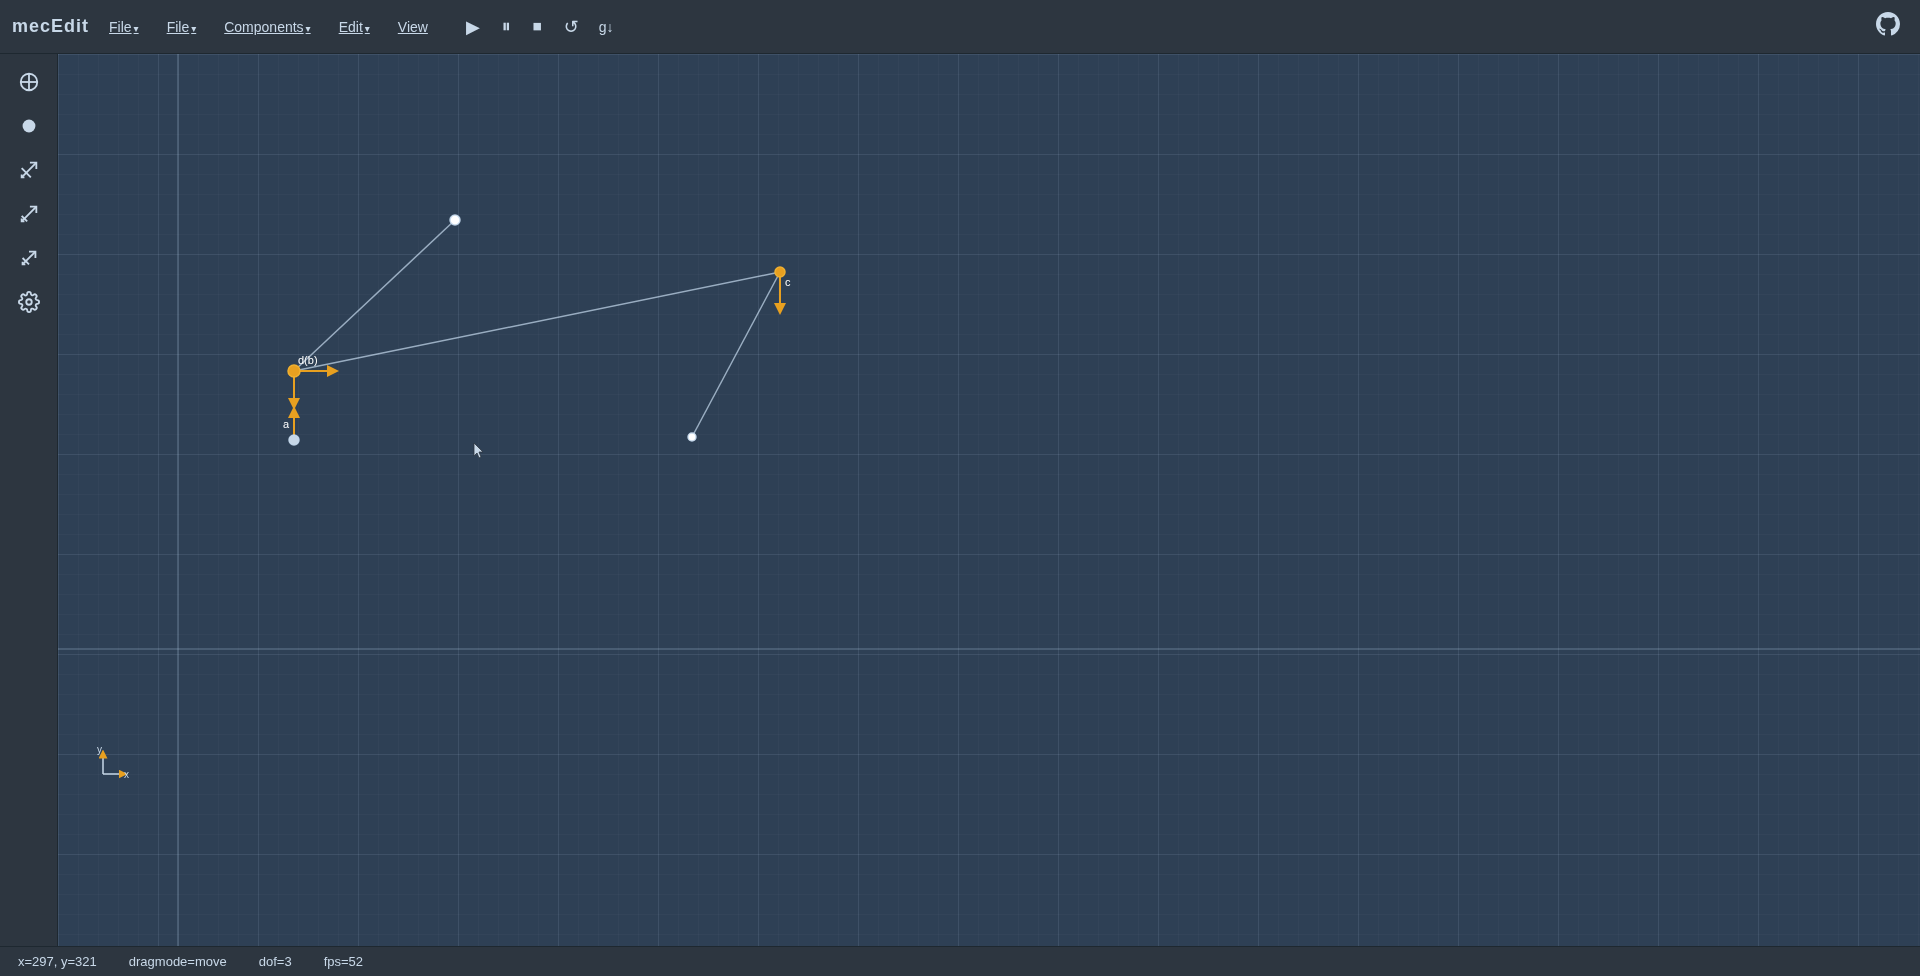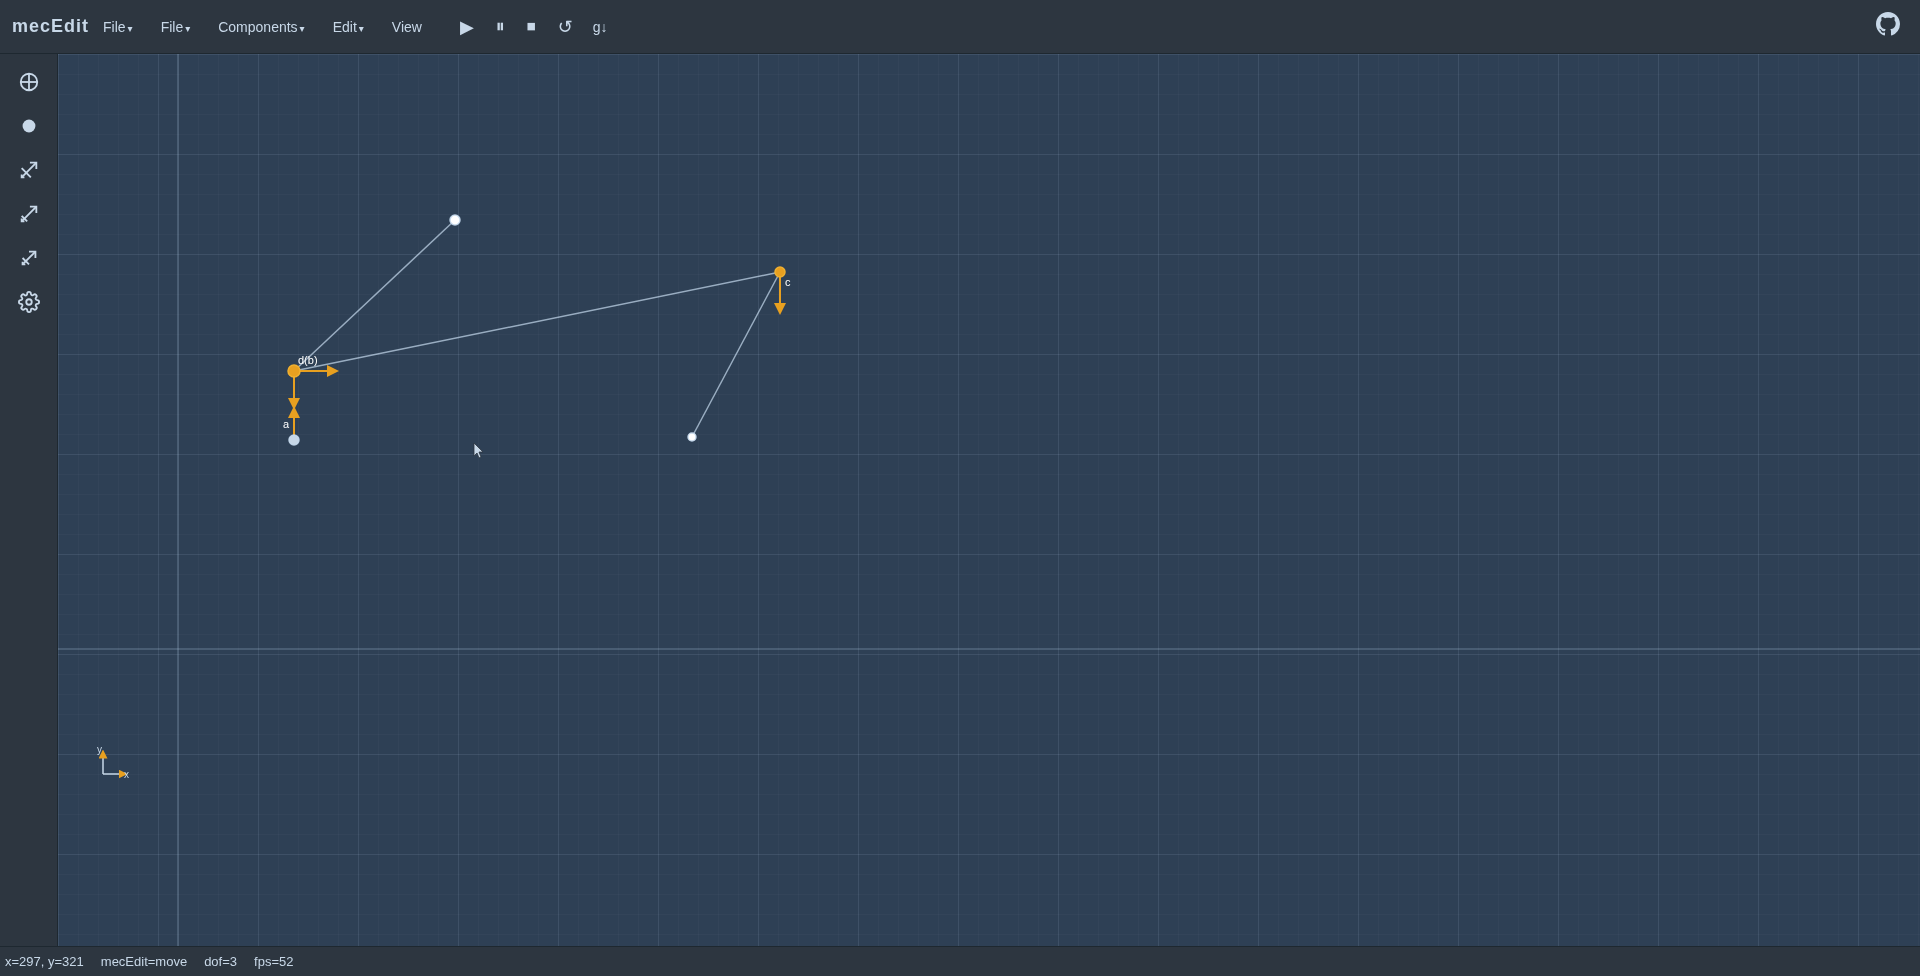--- a/index.html
+++ b/index.html
@@ -14,28 +14,29 @@
       align-items: center;
       padding: 0 12px;
       gap: 0;
       border-bottom: 1px solid #1e2830;
     }
     #app-title {
       color: #c8d8e8;
       font-size: 18px;
       font-weight: bold;
       letter-spacing: 1px;
-      margin-right: 0;
+      margin-right: 6px;
     }
     .menu-item {
       color: #c8d8e8;
       font-size: 14px;
       padding: 6px 14px;
       cursor: pointer;
       border-radius: 4px;
+      text-decoration: underline;
     }
     .menu-item .caret { font-size: 10px; margin-left: 2px; }
 
     
     #toolbar-controls {
       display: flex;
       align-items: center;
       gap: 10px;
       margin-left: 18px;
     }
@@ -106,22 +107,22 @@
     }
 
     
     #statusbar {
       width: 100%;
       height: 30px;
       background: #2d3640;
       border-top: 1px solid #1e2830;
       display: flex;
       align-items: center;
-      padding: 0 5px;
-      gap: 17px;
+      padding: 0 18px;
+      gap: 32px;
     }
     .status-item {
       color: #c8d8e8;
       font-size: 13px;
     }
 
     
     #canvas-svg {
       position: absolute;
       top: 0; left: 0;
@@ -299,16 +300,16 @@
       <svg viewBox="0 0 12 18" width="12" height="18">
         <path d="M1,1 L1,14 L4,11 L6,16 L8,15 L6,10 L10,10 Z" fill="#c8d8e8" stroke="#2d3640" stroke-width="0.8"></path>
       </svg>
     </div>
 
   </div>
 </div>
 
 <div id="statusbar">
   <span class="status-item">x=297, y=321</span>
-  <span class="status-item">mecEdit=move</span>
+  <span class="status-item">dragmode=move</span>
   <span class="status-item">dof=3</span>
   <span class="status-item">fps=52</span>
 </div>
 
 </body></html>

